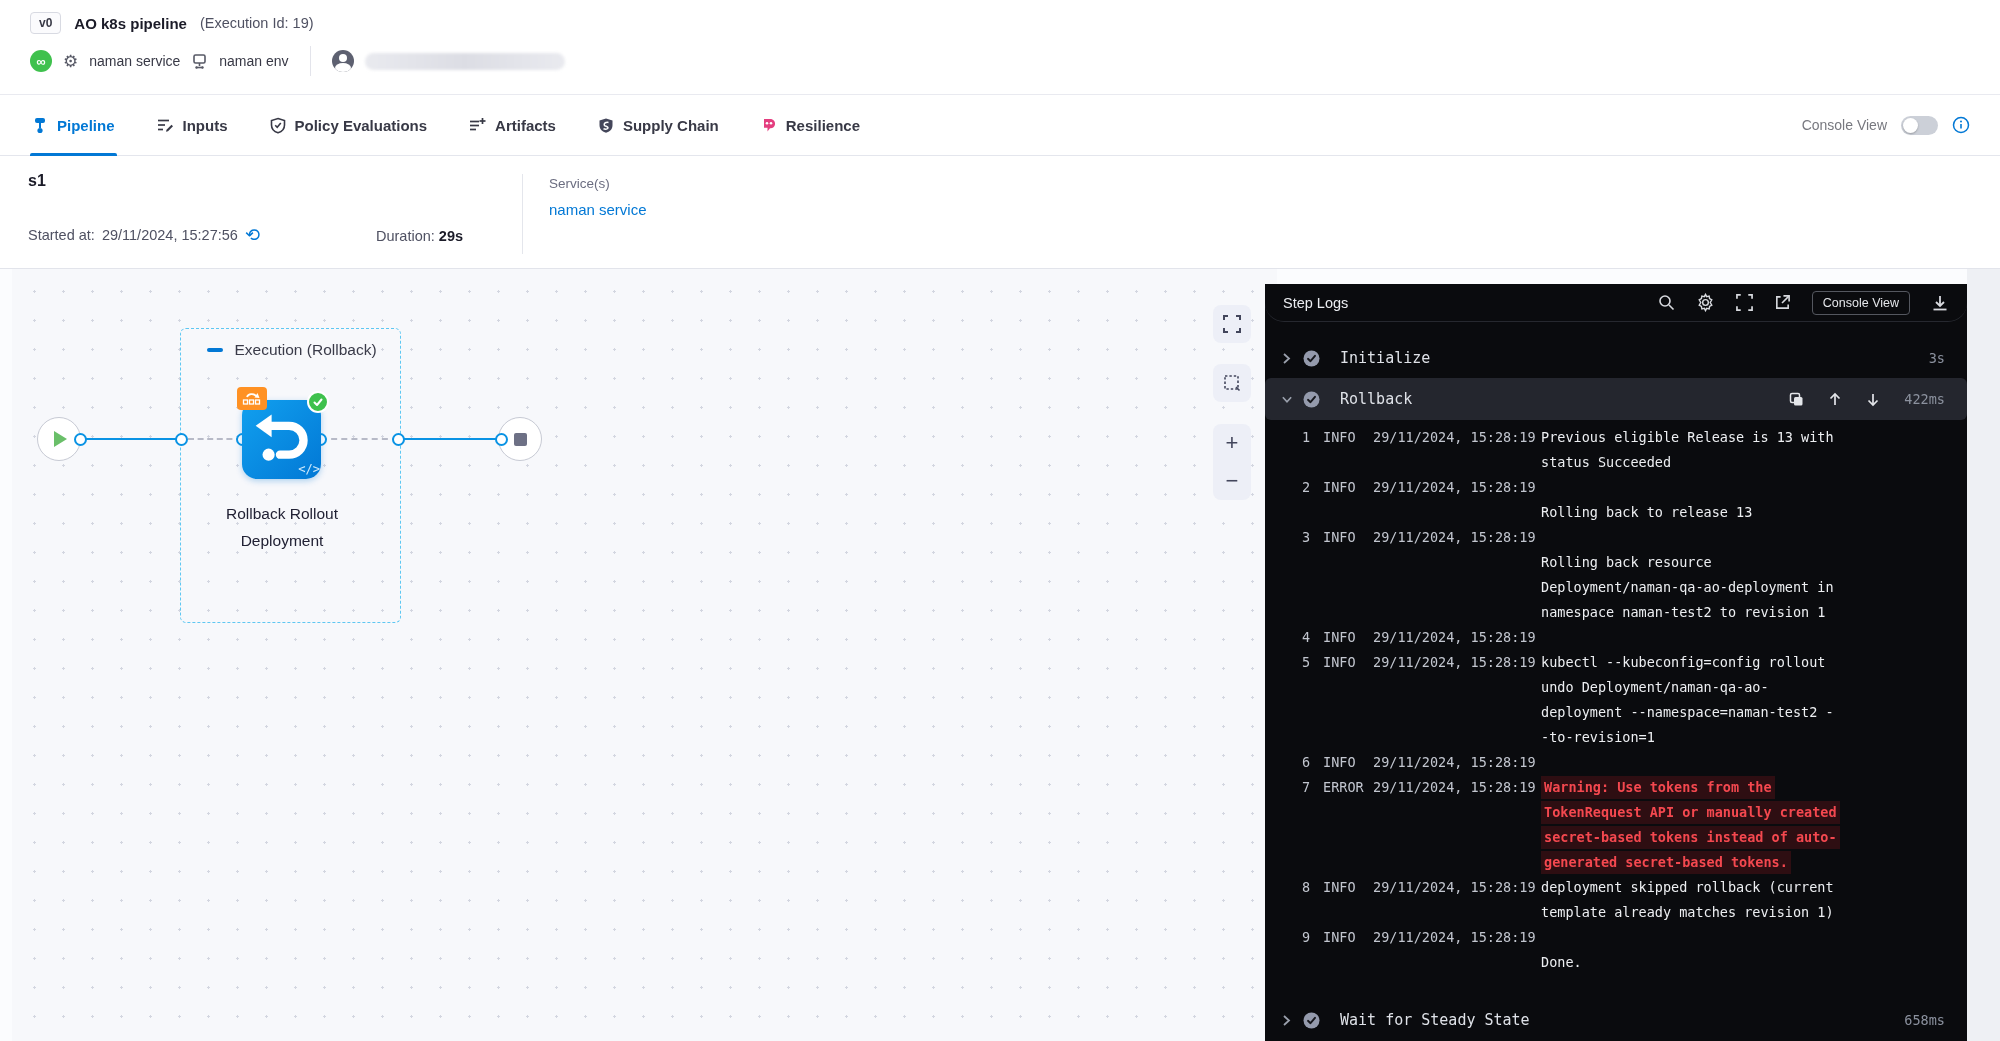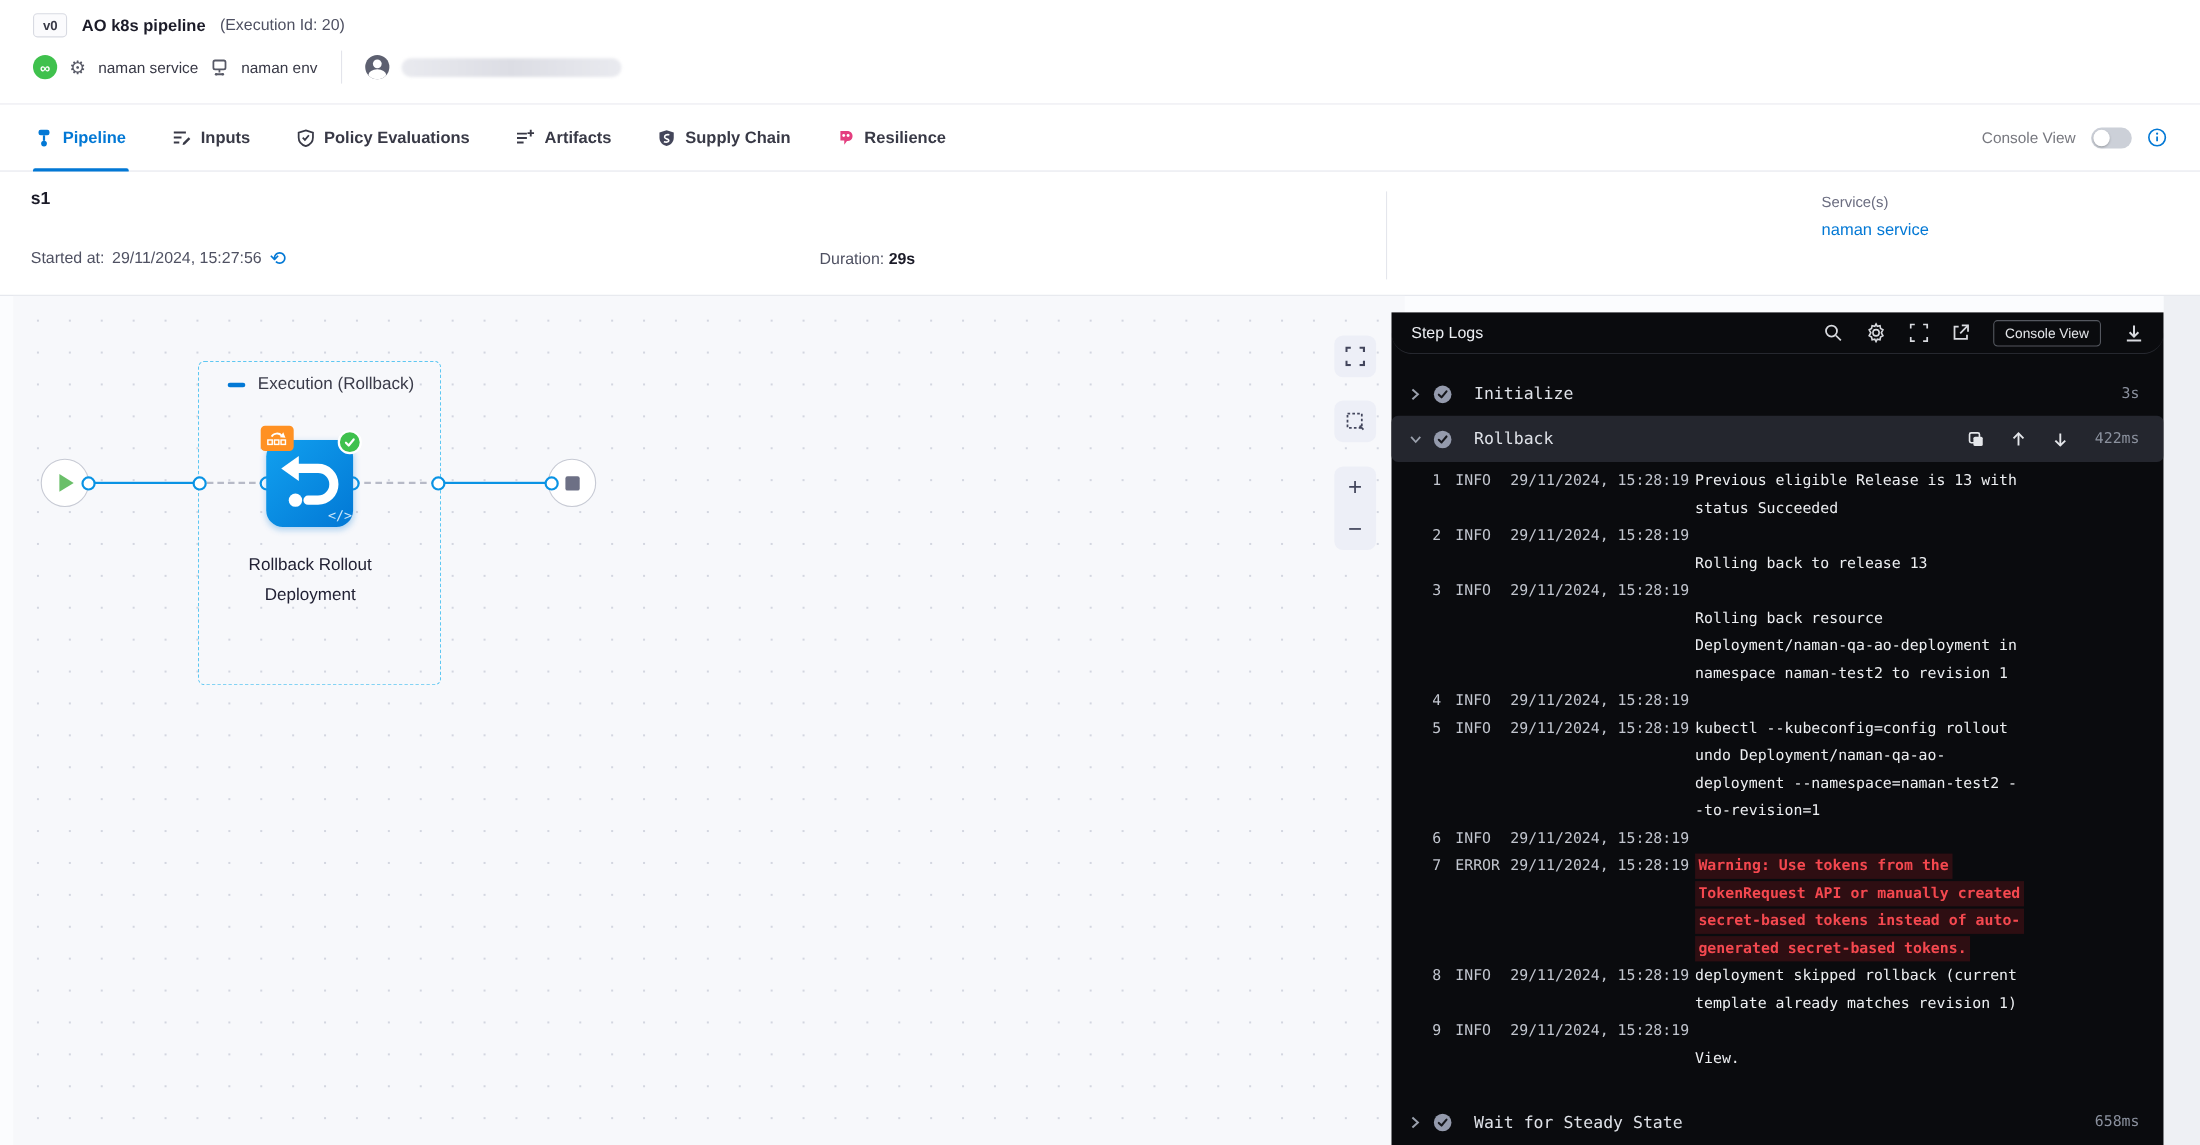--- a/index.html
+++ b/index.html
@@ -28,21 +28,21 @@
   .tab { display:flex; align-items:center; gap:9px; font-size:15px; font-weight:bold; color:#383946; padding:0 2px; margin-right:38px; position:relative; cursor:pointer; }
   .tab svg { display:block; }
   .tab.active { color:#0278d5; }
   .tab.active::after { content:""; position:absolute; left:0; right:0; bottom:-1px; height:3px; border-radius:2px 2px 0 0; background:#0278d5; }
   .tab-right { margin-left:auto; display:flex; align-items:center; gap:14px; }
   .cv-label { font-size:14px; color:#77787f; }
   .toggle { width:37px; height:19px; border-radius:10px; background:#ccd0d8; position:relative; cursor:pointer; }
   .toggle .knob { position:absolute; left:2px; top:2px; width:15px; height:15px; border-radius:50%; background:#fff; box-shadow:0 1px 2px rgba(0,0,0,.25); }
 
   
-  .stage-strip { height:113px; border-bottom:1px solid #e2e4eb; display:flex; padding:16px 24px 0 28px; flex:0 0 auto;justify-content:space-between; }
+  .stage-strip { height:113px; border-bottom:1px solid #e2e4eb; display:flex; padding:16px 12px 0 28px; flex:0 0 auto; }
   .col-a { flex:0 0 348px; display:flex; flex-direction:column; justify-content:space-between; padding-bottom:24px; }
   .stage-name { font-size:16px; font-weight:bold; color:#1b1b28; }
   .started { font-size:14.5px; color:#4f5162; display:flex; align-items:center; gap:7px; }
   .hist-icon { color:#0278d5; font-size:18px; line-height:1; }
   .col-b { flex:0 0 120px; display:flex; align-items:flex-end; padding-bottom:24px; font-size:14.5px; color:#4f5162; }
   .col-b b { color:#1b1b28; margin-left:4px; }
   .strip-div { width:1px; background:#e4e6ec; margin:2px 26px 14px 26px; }
   .col-c { flex:0 0 320px; padding-top:4px; }
   .col-d { flex:1; padding-top:4px; }
   .svc-label { font-size:13.5px; color:#6b6d80; margin-bottom:10px; }
@@ -104,21 +104,21 @@
 </style>
 </head>
 <body>
 
 <div class="app">
 
   <header>
     <div class="h-row1">
       <span class="v-badge">v0</span>
       <span class="title">AO k8s pipeline</span>
-      <span class="exec-id">(Execution Id: 20)</span>
+      <span class="exec-id">(Execution Id: 19)</span>
     </div>
     <div class="h-row2">
       <span class="cd-badge">∞</span>
       <span class="gear">⚙</span>
       <span class="meta-label">naman service</span>
       <span style="display:flex">
         <svg width="17" height="17" viewBox="0 0 17 17">
             <rect x="3" y="2" width="11" height="8" rx="1.5" fill="none" stroke="#575966" stroke-width="1.6"></rect>
             <line x1="8.5" y1="10" x2="8.5" y2="13" stroke="#575966" stroke-width="1.6"></line>
             <line x1="5" y1="14.5" x2="12" y2="14.5" stroke="#575966" stroke-width="1.6"></line>
@@ -463,21 +463,21 @@
               <div>deployment skipped rollback (current</div>
               <div>template already matches revision 1)</div>
             </div>
           </div>
           <div class="log-entry">
             <div class="meta">9</div>
             <div class="meta">INFO</div>
             <div class="meta">29/11/2024, 15:28:19</div>
             <div class="msg">
               <div>&nbsp;</div>
-              <div>View.</div>
+              <div>Done.</div>
             </div>
           </div>
         </div>
 
       <div class="section-row wait-row">
         <span class="chev">
             <svg width="11" height="13" viewBox="0 0 11 13" fill="none" stroke="currentColor" stroke-width="1.8">
               <path d="M3 2 l5 4.5 -5 4.5"></path>
             </svg>
           </span>

